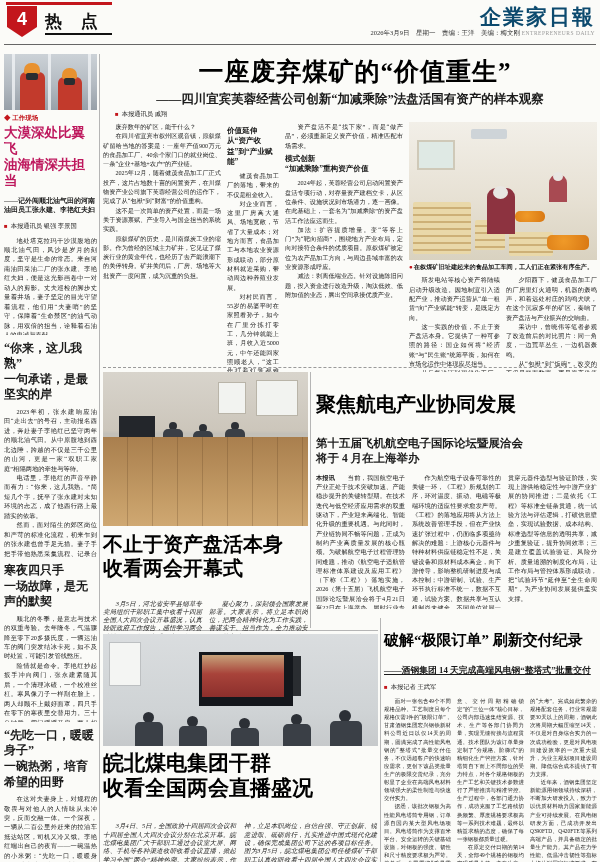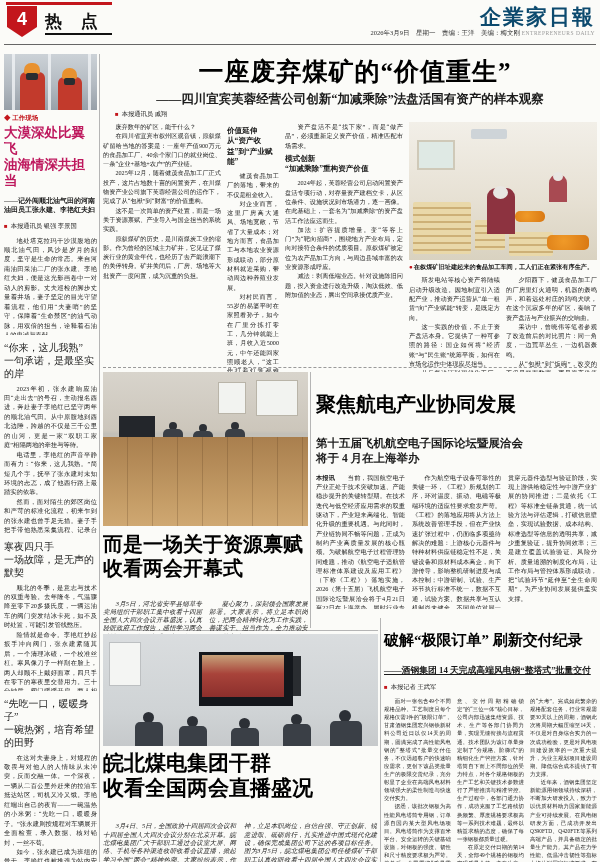--- a/index.html
+++ b/index.html
@@ -27,21 +27,21 @@
   .sq{display:inline-block;color:#c3161c;font-size:6px;margin-right:3px;}
   .sig{font-weight:bold;text-align:right;text-indent:0;}
   .fangsong{font-style:italic;}
   
   .left-art{left:4px;top:54px;width:93px;height:808px;overflow:hidden;}
   .photo-label{margin:4px 0 2px;font-size:6.5px;font-weight:bold;color:#c3161c;}
   .l-title{font:900 13.5px "Liberation Serif",serif;line-height:1.18;margin:2px 0 8px;color:#be185d;}
   .l-sub{font-size:7px;font-weight:bold;line-height:1.35;margin-top:3px;}
   .l-byline{margin-top:6px;}
   .l-body{font-size:6.3px;line-height:1.5;}
-  .l-subhead{font-size:10px;font-weight:400;line-height:1.3;margin:6px 0 4px;}
+  .l-subhead{font-size:12px;font-weight:700;line-height:1.3;margin:6px 0 4px;}
   
   .main-art{left:103px;top:54px;width:494px;}
   .m-title{font:900 25px "Liberation Serif",serif;letter-spacing:1px;margin:1px 0 0 10px;color:#000000;text-align:center;}
   .m-sub{font-size:12.5px;font-weight:bold;text-align:center;margin-top:3px;}
   .m-byline{margin:2px 0 0 12px;}
   .m-cols{display:flex;gap:6px;margin-top:3px;height:253px;}
   .m-col{font-size:6.2px;line-height:1.5;}
   .m-subhead{font-size:7.6px;font-weight:900;line-height:1.35;margin:4px 0;}
   .m-right{width:188px;}
   .caption{font-size:6.2px;font-weight:bold;margin-top:3px;line-height:1.35;}
@@ -224,21 +224,21 @@
       <div class="win" style="right:62px;top:10px;width:26px;height:30px;"></div>
       <div class="tv"></div>
       <div class="head" style="left:66px;top:50px;width:8px;height:8px;"></div>
       <div class="shoulder" style="left:60px;top:57px;width:20px;height:10px;"></div>
       <div class="head" style="left:96px;top:52px;width:8px;height:8px;"></div>
       <div class="shoulder" style="left:90px;top:59px;width:20px;height:9px;"></div>
       <div class="head" style="left:128px;top:50px;width:8px;height:8px;"></div>
       <div class="shoulder" style="left:122px;top:57px;width:20px;height:10px;"></div>
       <div class="floor"></div>
     </div>
-    <h3 class="t-title"><span>而是一场关于资源禀赋</span><br><span>收看两会开幕式</span></h3>
+    <h3 class="t-title"><span>不止于资产盘活本身</span><br><span>收看两会开幕式</span></h3>
     <div class="t-cols fangsong">
       <div class="body" style="width:99px;">
         <p>3月5日，河北省安平县烟草专卖局组织干部职工集中收看十四届全国人大四次会议开幕盛况，认真聆听政府工作报告，感悟学习两会精神，现场气氛庄重有序，全体人员专注聆听。</p>
       </div>
       <div class="body" style="width:99px;">
         <p>凝心聚力，深刻领会国家发展部署。大家表示，将立足本职岗位，把两会精神转化为工作实践，善谋实干、担当作为，全力推动安平烟草高质量发展。</p>
         <p class="sig">高聚军 摄影报道</p>
       </div>
     </div>
   </div>

